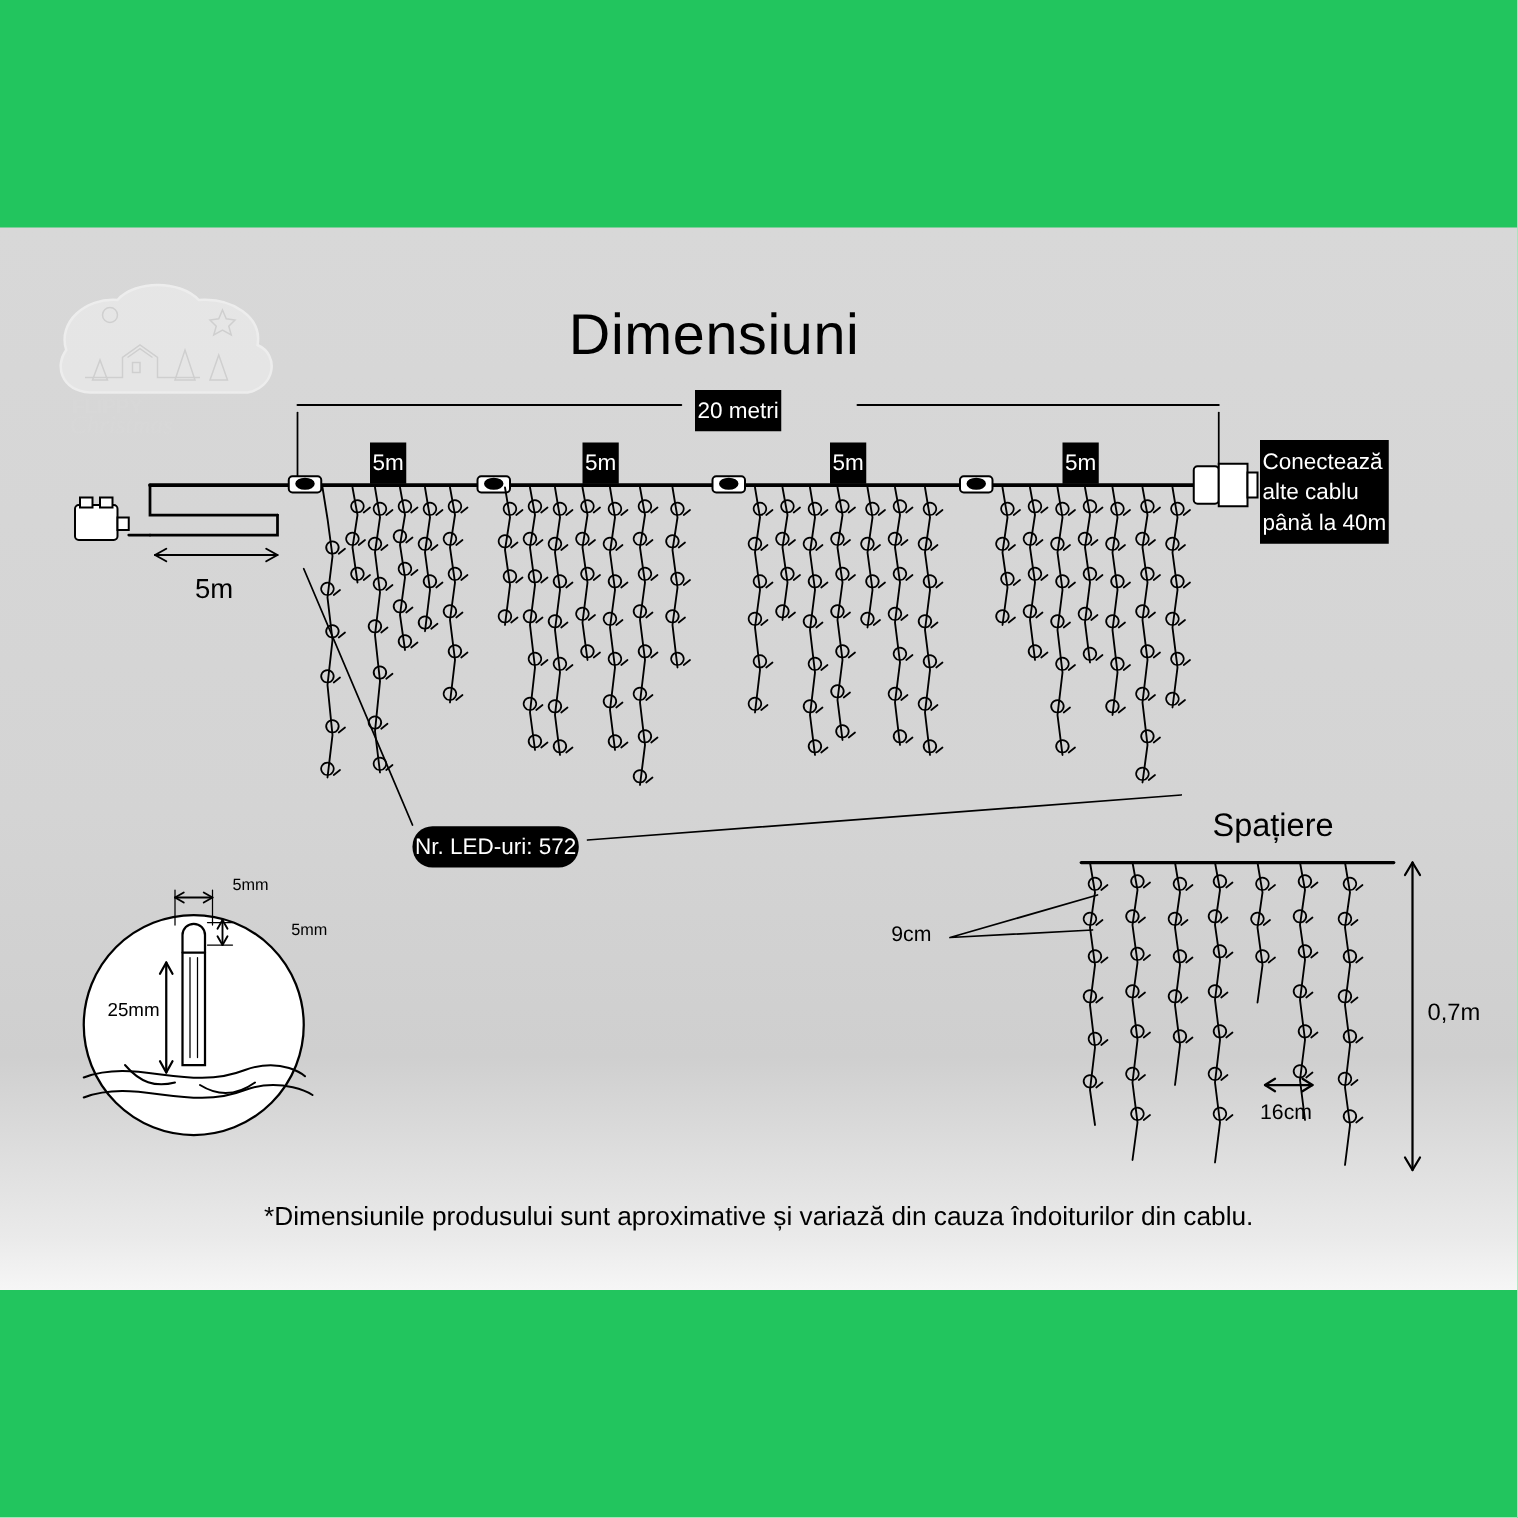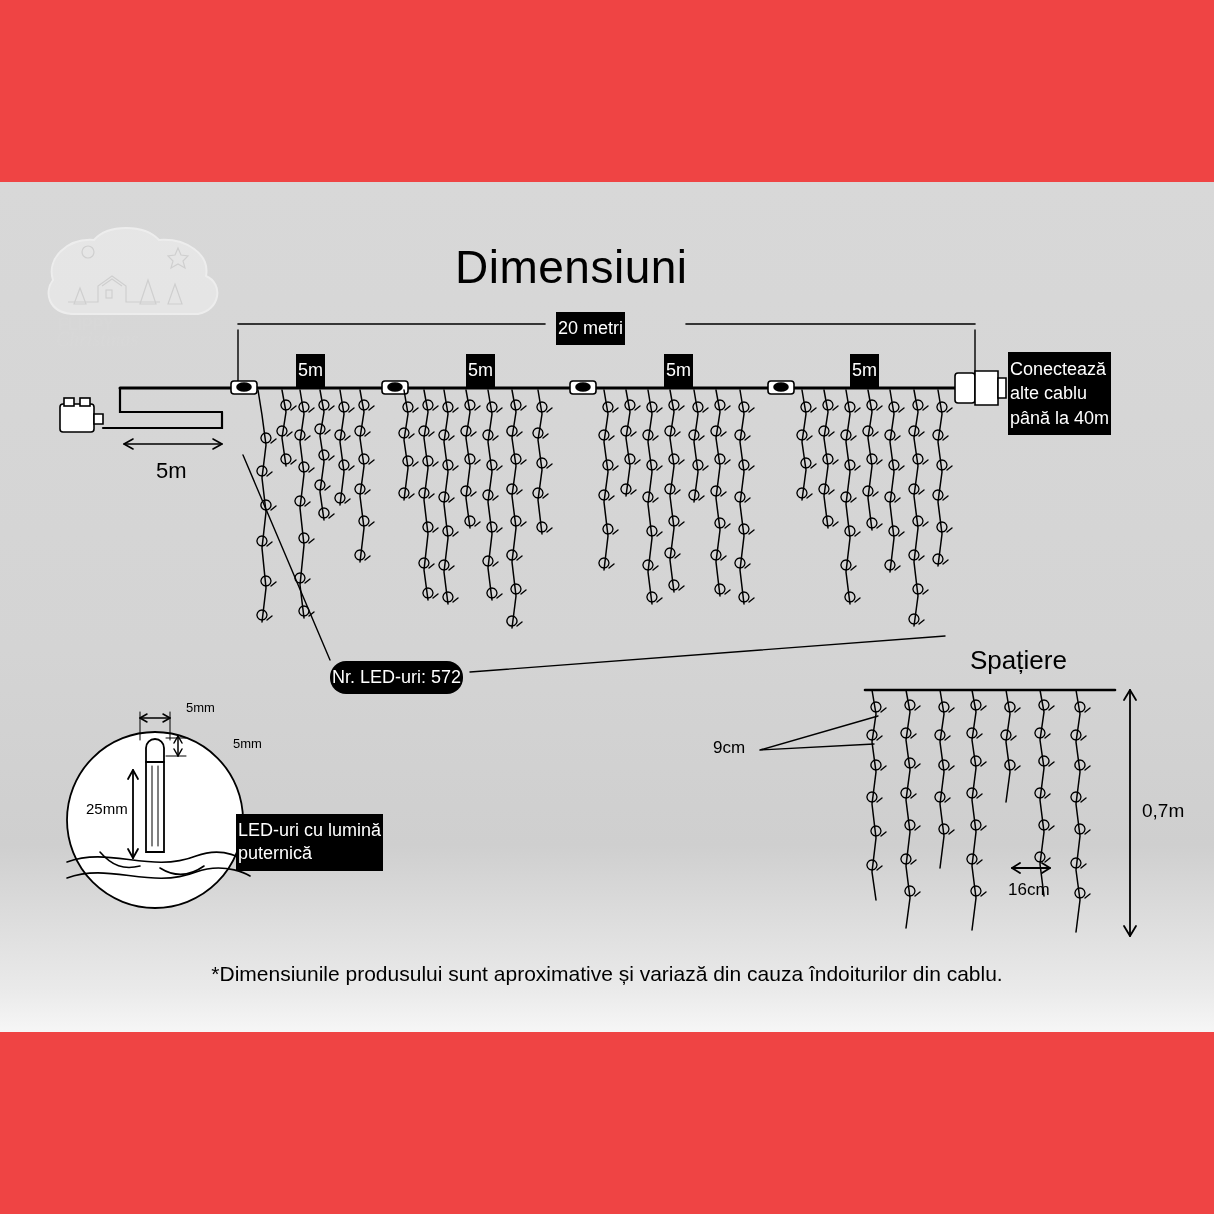--- a/index.html
+++ b/index.html
@@ -10,21 +10,21 @@
   body {
     width: 1214px;
     height: 1214px;
     font-family: "Liberation Sans", sans-serif;
     overflow: hidden;
   }
   #page {
     position: relative;
     width: 1214px;
     height: 1214px;
-    background: #ef4444;
+    background: #22c55e;
   }
   
   .banner {
     position: absolute;
     left: 0;
     top: 182px;
     width: 1214px;
     height: 850px;
     background: linear-gradient(to bottom, #d8d8d8 0%, #d4d4d4 55%, #cfcfcf 78%, #eaeaea 95%, #f6f6f6 100%);
   }
@@ -481,24 +481,20 @@
     <div>până la 40m</div>
   </div>
 
   <div class="plain s22" style="left:156px; top:458px;">5m</div>
 
   <div class="chip" style="left:330px; top:661px;border-radius:16px;">Nr. LED-uri: 572</div>
 
   <div class="plain s13" style="left:139px; top:700px;">5mm</div>
   <div class="plain s13" style="left:186px; top:736px;">5mm</div>
   <div class="plain s15" style="left:86px; top:800px;">25mm</div>
-  <div class="chip" style="left:236px; top:814px; line-height:1.3;">
-    <div>LED-uri cu lumină</div>
-    <div>puternică</div>
-  </div>
 
   <div class="plain s26" style="left:950px; top:645px;margin-left:20px;">Spațiere</div>
   <div class="plain s17" style="left:713px; top:738px;">9cm</div>
   <div class="plain s17" style="left:1008px; top:880px;">16cm</div>
   <div class="plain s19" style="left:1142px; top:800px;">0,7m</div>
 
   <div class="footnote">*Dimensiunile produsului sunt aproximative și variază din cauza îndoiturilor din cablu.</div>
 
 </div>
 

